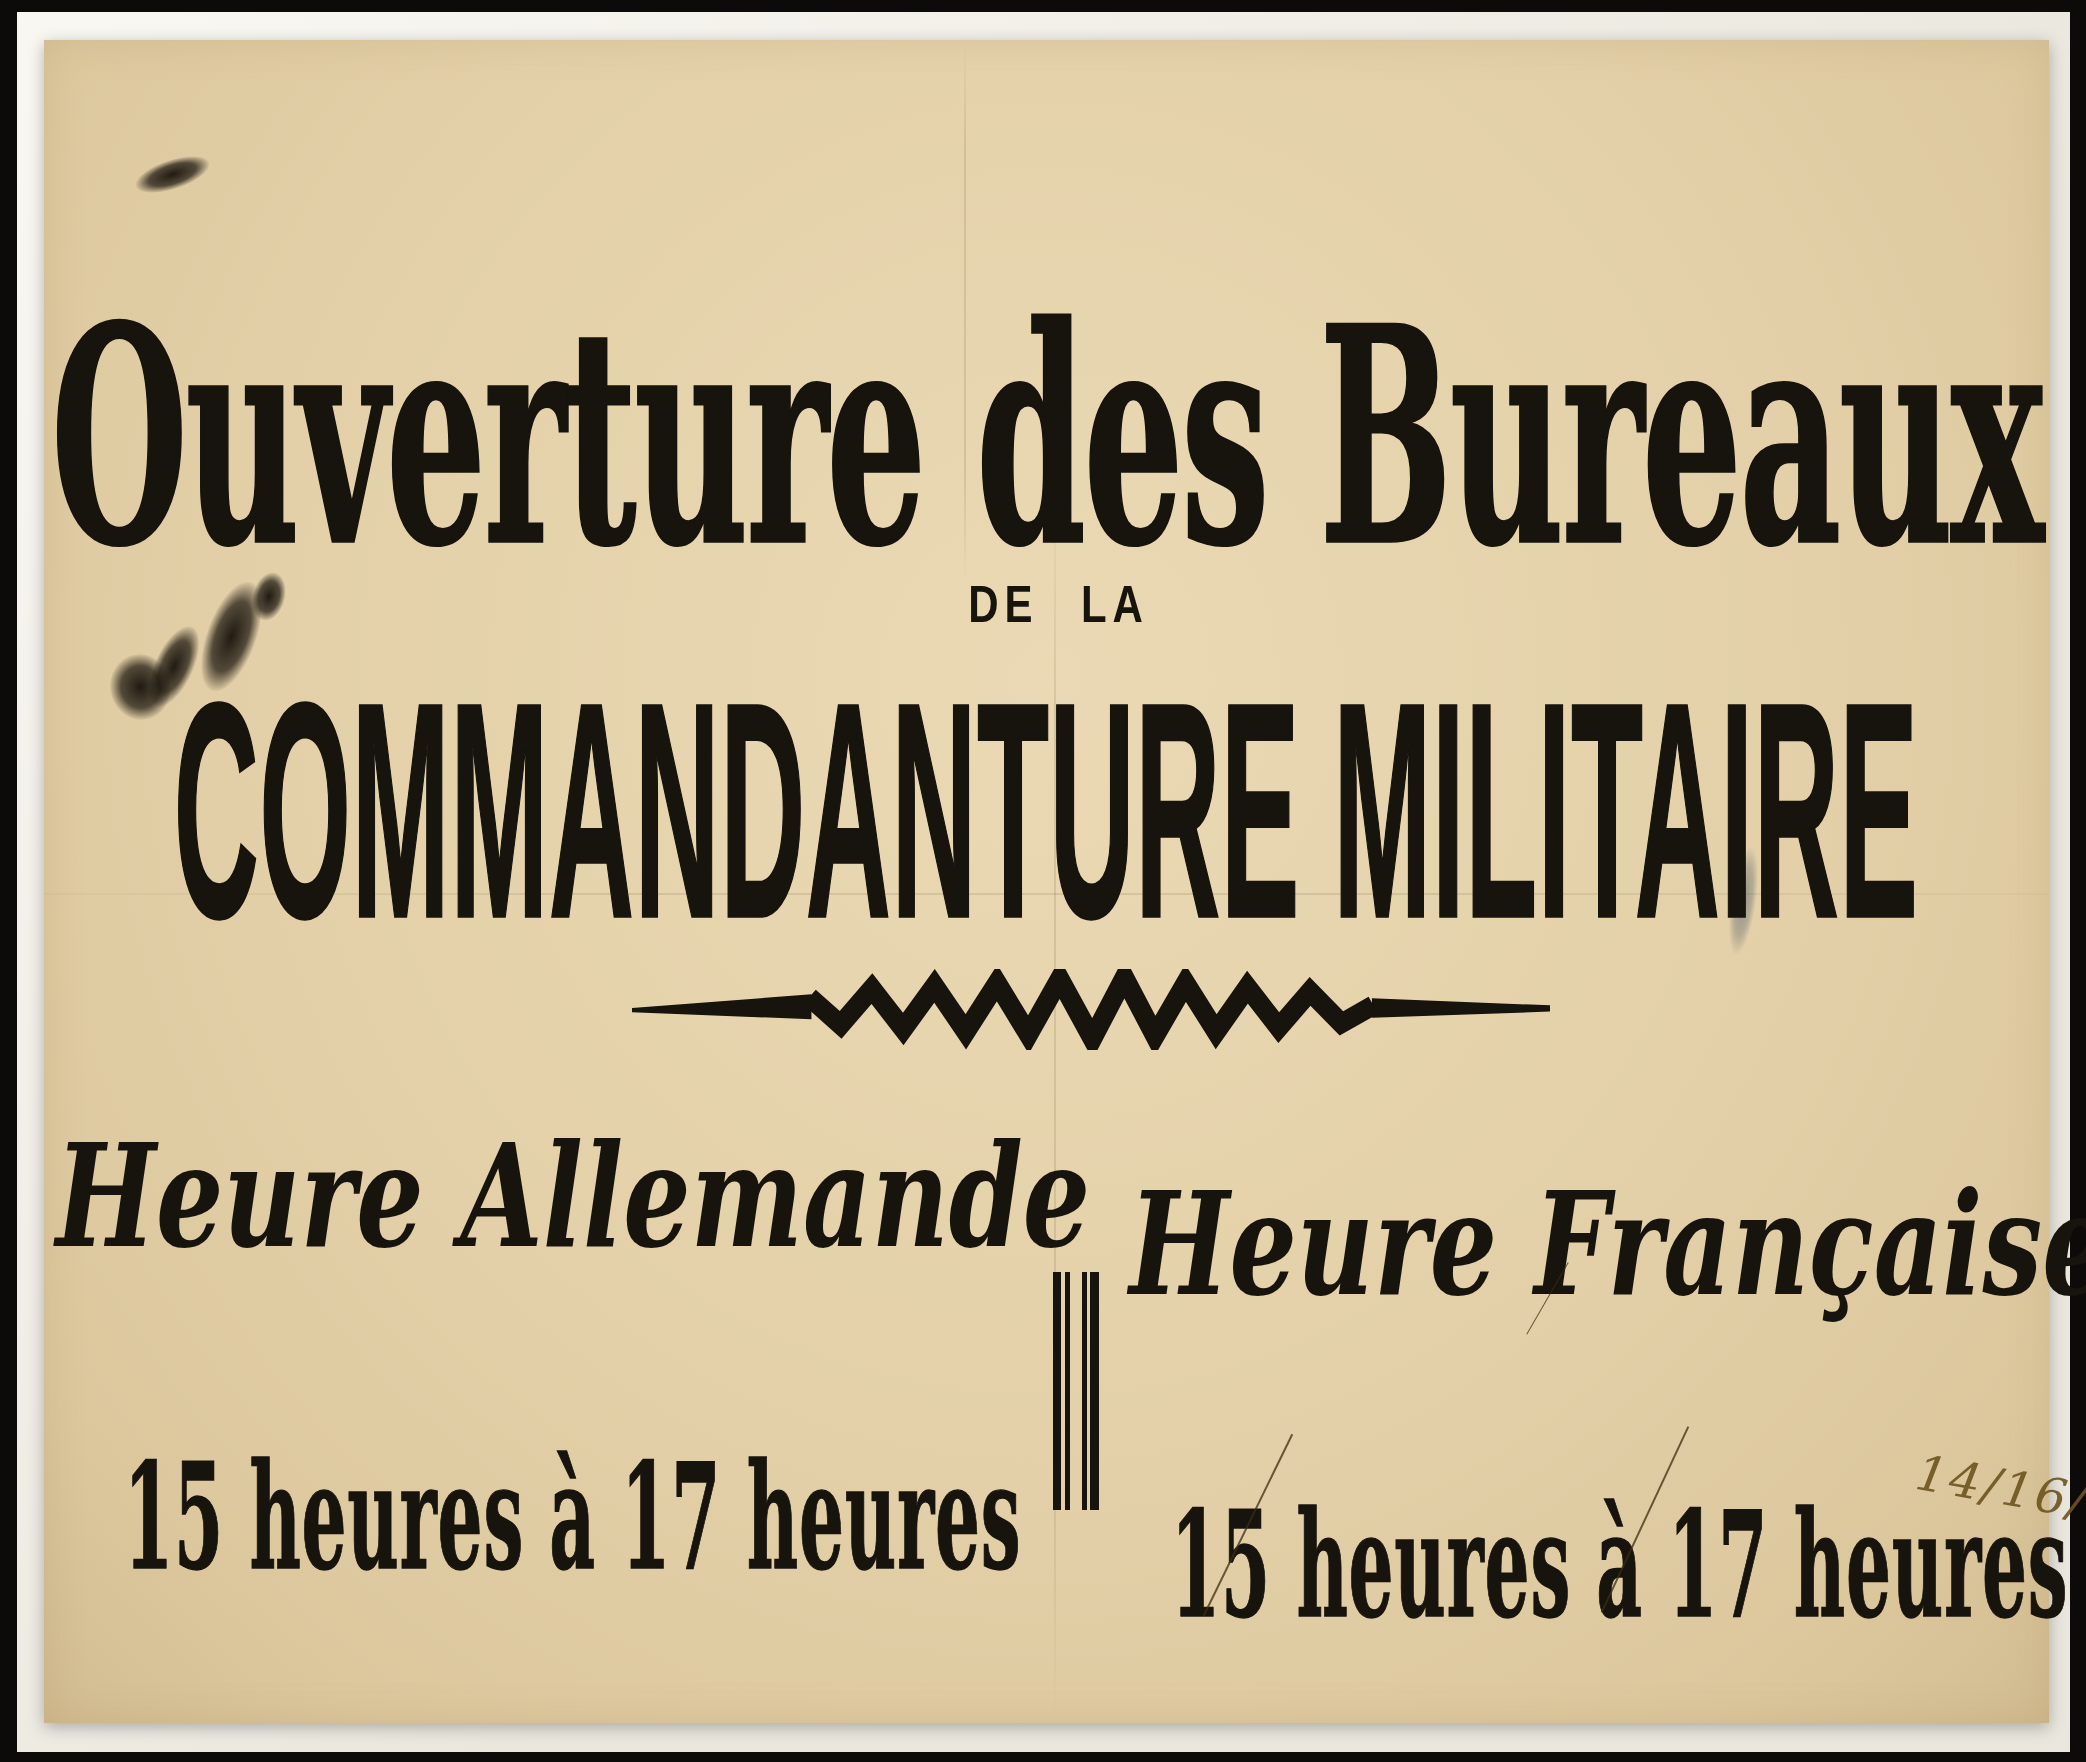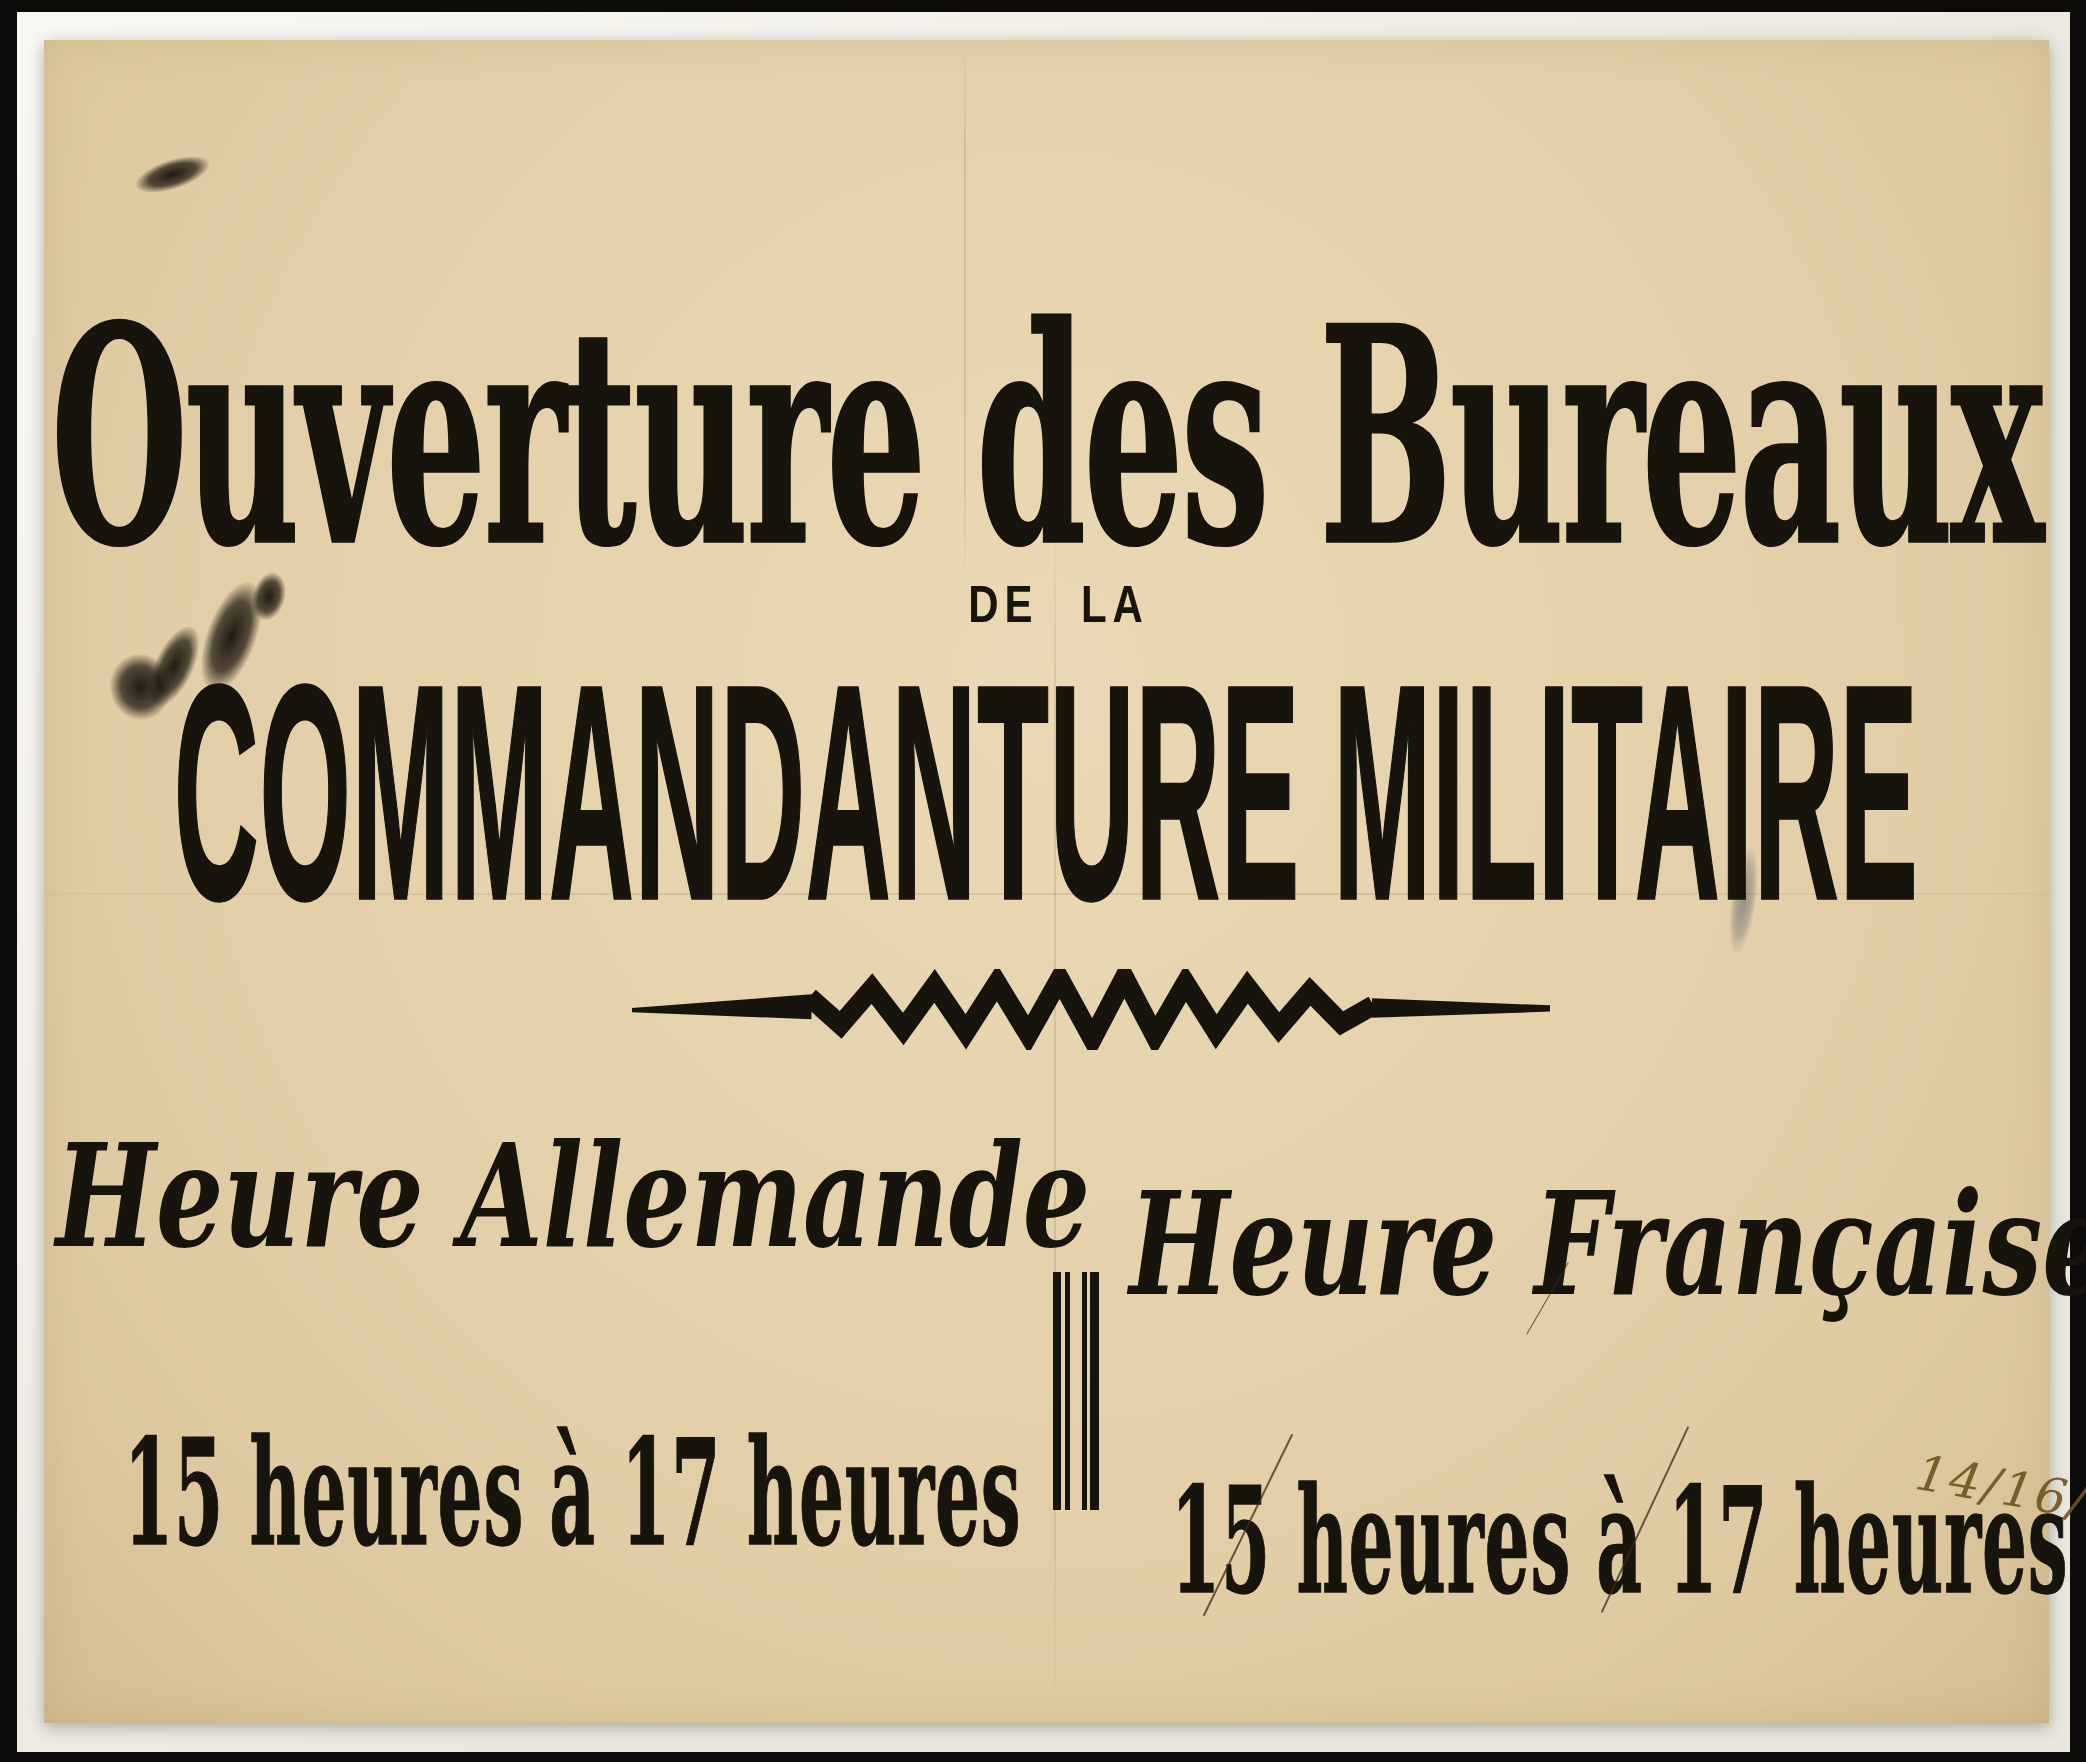--- a/index.html
+++ b/index.html
@@ -23,21 +23,21 @@
   .cmd-text{font-family:"Liberation Sans", sans-serif;font-weight:bold;font-size:157px;
     letter-spacing:0.005em;transform:scale(0.75,1.95);-webkit-text-stroke:1.4px #17130d;}
   .colhead-text{font-family:"DejaVu Serif", serif;font-weight:bold;font-style:italic;
     font-size:106px;transform:scale(1,1.35);}
   .time-text{font-family:"DejaVu Serif", serif;font-weight:bold;font-size:77px;
     letter-spacing:0.01em;transform:scale(0.92,1.9);-webkit-text-stroke:0.7px #17130d;}
   .col-left{position:absolute;left:49px;width:960px;}
   .col-right{position:absolute;left:1113px;width:925px;}
   .head-row{top:1071px;height:168px;left:0;width:100%;}
   .t1-row{top:1235px;height:139px;left:0;width:100%;}
-  .t2-row{top:1383px;height:139px;left:0;width:100%;}
+  .t2-row{top:1383px;height:139px;left:0;width:100%;align-items:flex-end;}
   .divider-bars{position:absolute;left:1009px;top:1232px;height:238px;display:flex;}
   .bar{background:#17130d;height:100%;}
   .b1{width:8.3px;margin-right:3.5px;}
   .b2{width:4.9px;margin-right:12.5px;}
   .b3{width:4.9px;margin-right:2.8px;}
   .b4{width:9px;}
   .note{position:absolute;left:1871px;top:1419px;font-family:"DejaVu Serif", serif;
     font-style:italic;font-size:49px;color:#6d531f;transform:rotate(10deg);
     letter-spacing:2.8px;opacity:.9;}
   .smudge{position:absolute;border-radius:50%;
@@ -69,21 +69,21 @@
     <div class="smudge smudge-blue" style="left:1687px;top:807px;width:25px;height:108px;transform:rotate(8deg);"></div>
 
     <div class="cwrap" style="left:0;top:202px;width:100%;height:390px;">
       <span class="title-text nowrap">Ouverture des Bureaux</span>
     </div>
 
     <div class="cwrap" style="left:0;top:536px;width:100%;height:56px;margin-left:12px;">
       <span class="dela-text nowrap">DE LA</span>
     </div>
 
-    <div class="cwrap" style="left:0;top:629px;width:100%;height:248px;">
+    <div class="cwrap" style="left:0;top:647px;width:100%;height:248px;">
       <span class="cmd-text nowrap">COMMANDANTURE MILITAIRE</span>
     </div>
 
     <svg class="ornament" viewBox="0 0 1320 116">
       <polygon points="0,56 258,36 258,72 0,62" fill="#17130d"></polygon>
       <polyline points="255,40 300,80 345,28 390,86 435,24 480,90 525,20 570,94 615,14 662,100 708,12 752,96 796,20 840,90 885,26 930,84 975,32 1020,78 1066,52" fill="none" stroke="#17130d" stroke-width="28" stroke-linejoin="miter" stroke-miterlimit="6"></polyline>
       <polygon points="1064,42 1320,52 1320,61 1064,70" fill="#17130d"></polygon>
     </svg>
 
     <div class="col-left" style="top:0;height:1683px;">

